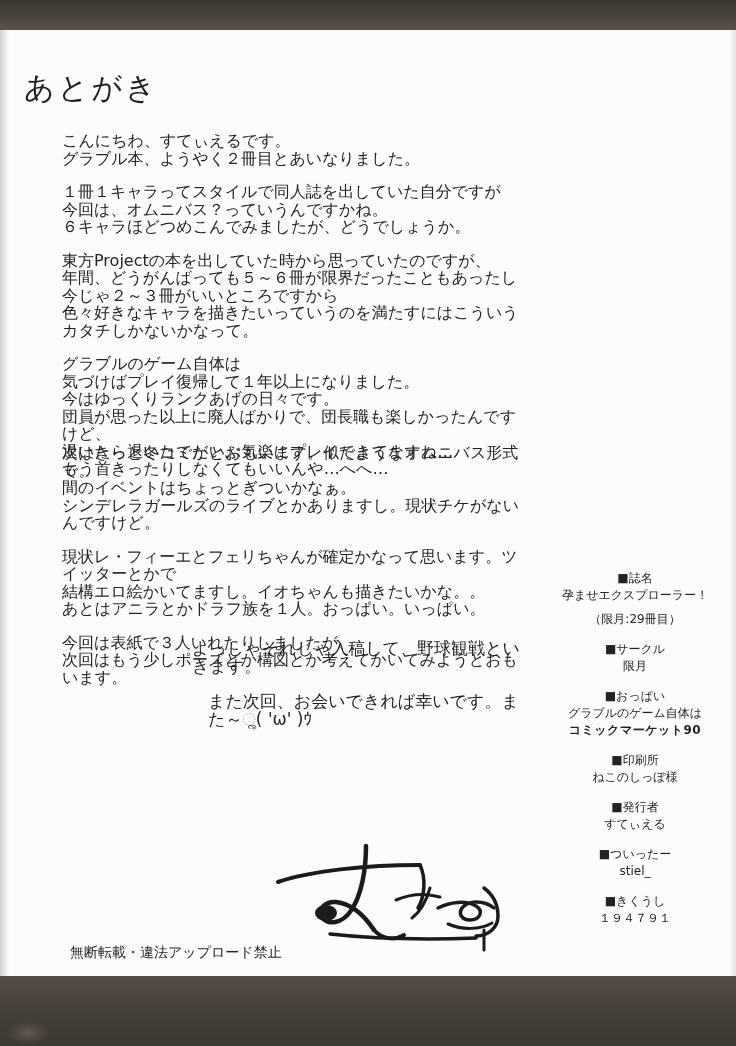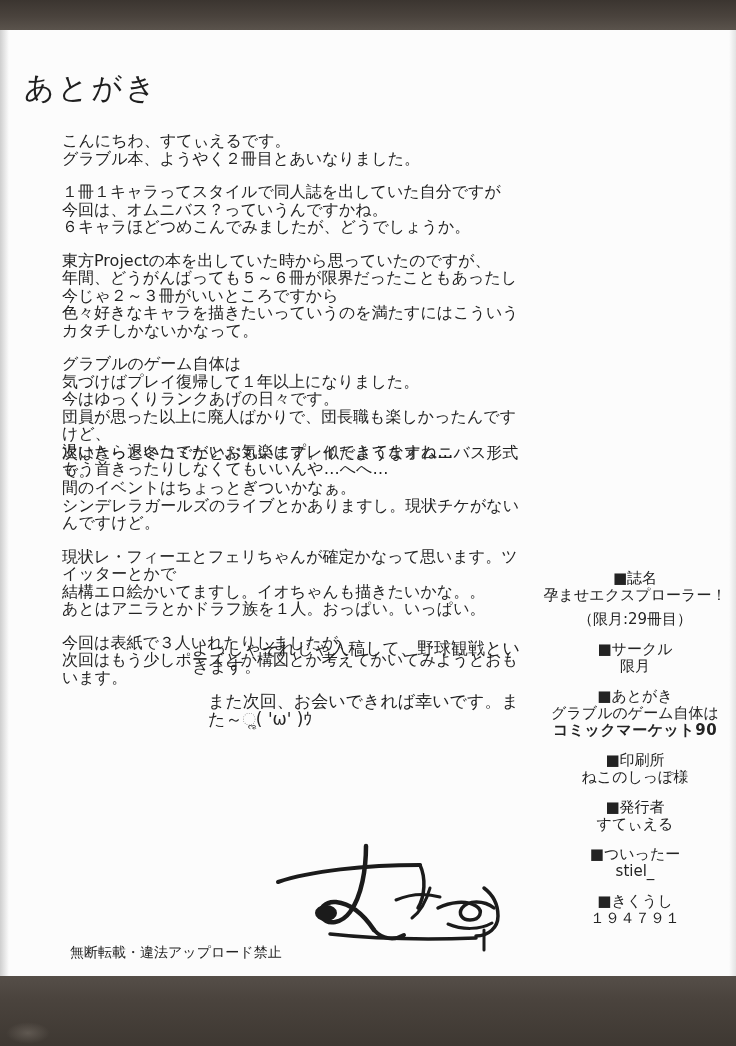--- a/index.html
+++ b/index.html
@@ -103,21 +103,21 @@
   }
   .closing .line1 { margin: 0 0 18px 0; padding-left: 130px; }
   .closing .line2 { margin: 0; padding-left: 146px; }
 
   .colophon {
     position: absolute;
     left: 540px;
     top: 570px;
     width: 190px;
     text-align: center;
-    font-size: 15px;
+    font-size: 12px;
     line-height: 17px;
     color: #232323;
   }
   .colophon .grp { margin-bottom: 13px; }
   .colophon .lbl { display: block; }
   .colophon .val { display: block; text-align: center; }
   .colophon .val.bold { font-weight: bold; letter-spacing: 0.5px; }
   .colophon .note { display: block; margin-top: 7px; margin-bottom: 13px; }
 
   .notice {
@@ -188,21 +188,21 @@
     <div class="grp">
       <span class="lbl">■誌名</span>
       <span class="val">孕ませエクスプローラー！</span>
       <span class="note">（限月:29冊目）</span>
     </div>
     <div class="grp">
       <span class="lbl">■サークル</span>
       <span class="val">限月</span>
     </div>
     <div class="grp">
-      <span class="lbl">■あとがき</span>
+      <span class="lbl">■おっぱい</span>
       <span class="val">グラブルのゲーム自体は</span>
       <span class="val bold">コミックマーケット90</span>
     </div>
     <div class="grp">
       <span class="lbl">■印刷所</span>
       <span class="val">ねこのしっぽ様</span>
     </div>
     <div class="grp">
       <span class="lbl">■発行者</span>
       <span class="val">すてぃえる</span>

